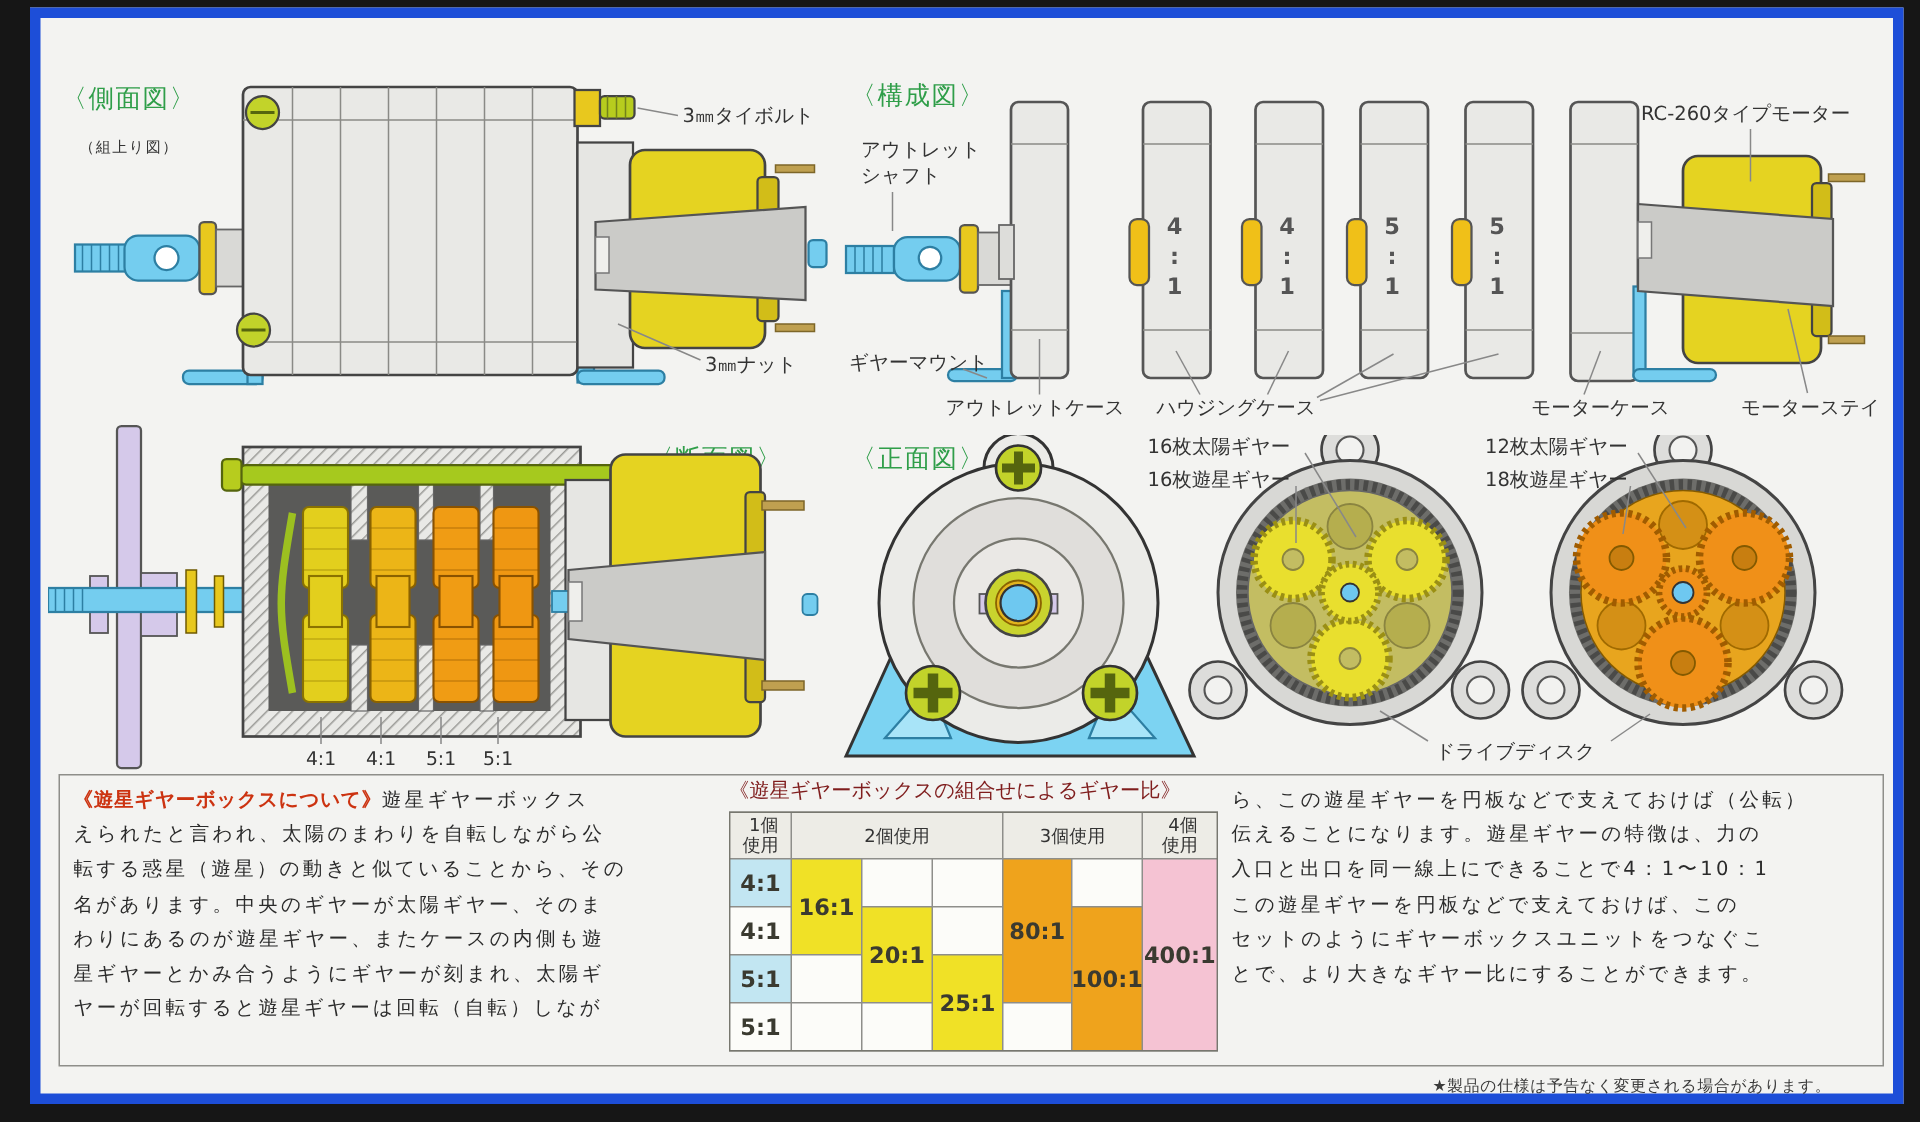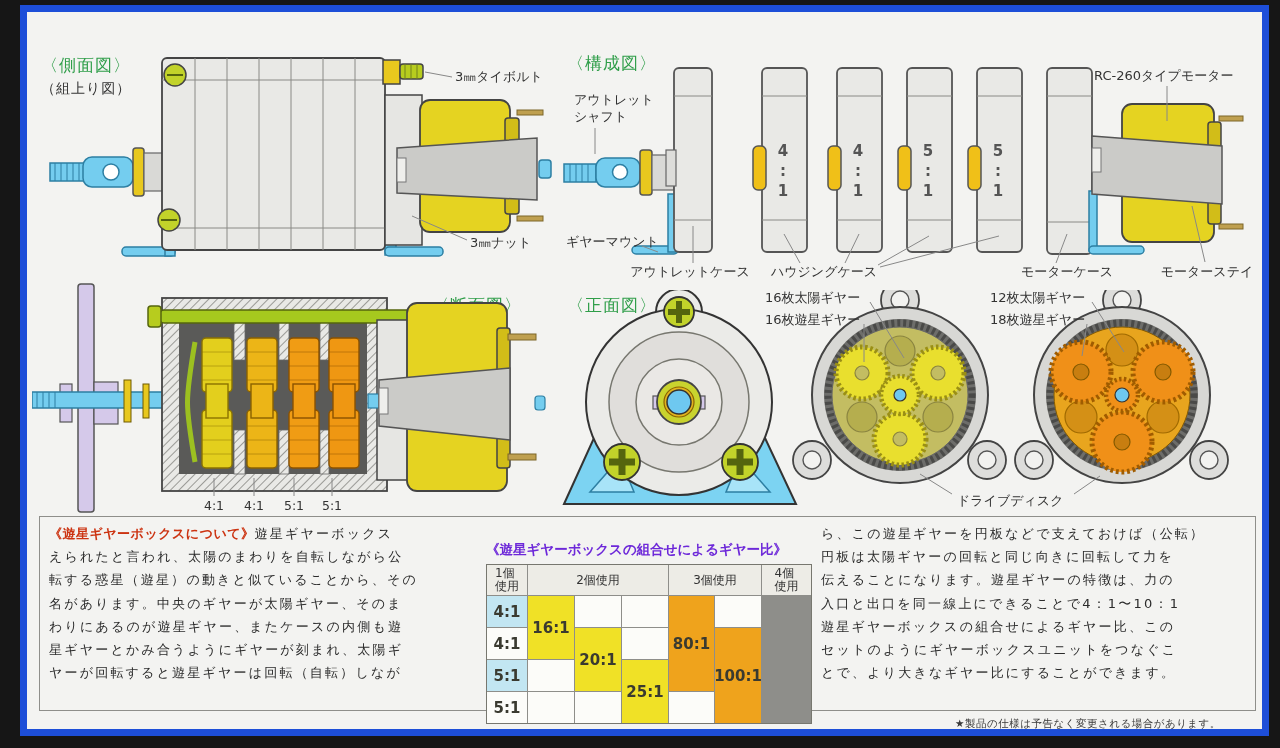--- a/index.html
+++ b/index.html
@@ -1,35 +1,35 @@
 <!DOCTYPE html>
 <html><head>
 <meta charset="utf-8">
 <style>
   html,body{margin:0;padding:0;background:#161616;width:1280px;height:748px;overflow:hidden;
     font-family:"DejaVu Sans","Liberation Sans",sans-serif;}
   .panel{position:absolute;left:20px;top:5px;width:1249px;height:731px;background:#f3f3f1;
     border:7px solid #1d4ed8;box-sizing:border-box;}
   .abs{position:absolute;}
   .sec-title{color:#2f9e49;font-weight:normal;font-size:17px;letter-spacing:1px;white-space:nowrap;}
-  .sec-sub{color:#333;font-size:14px;letter-spacing:1px;margin-top:3px;}
+  .sec-sub{color:#333;font-size:10px;letter-spacing:1px;margin-top:14px;text-align:center;}
   svg text{font-family:"DejaVu Sans","Liberation Sans",sans-serif;fill:#333;}
   .vratio{writing-mode:vertical-rl;text-orientation:upright;font-size:15px;font-weight:bold;
     color:#555;letter-spacing:2px;text-align:center;}
   
   .botbox{position:absolute;left:12px;top:504px;width:1217px;height:195px;border:1.5px solid #8e8e8a;box-sizing:border-box;}
   .para{font-size:13px;line-height:23.2px;color:#2b2b2b;letter-spacing:2.2px;white-space:nowrap;}
   .para .red{color:#cc3311;font-weight:bold;letter-spacing:0.5px;}
-  .tbl-title{color:#6d28d9;font-weight:bold;font-size:13.5px;white-space:nowrap;letter-spacing:0px;margin-top:23px;}
+  .tbl-title{color:#7f1d1d;font-weight:normal;font-size:13.5px;white-space:nowrap;letter-spacing:0px;}
   .gtable{display:grid;grid-template-columns:40px 46px 46px 46px 45px 46px 49px;
     grid-template-rows:30px 31px 31px 31px 31px;gap:1px;background:#8e8e8a;
     border:1.5px solid #77776f;width:324px;}
   .gtable>div{display:flex;align-items:center;justify-content:center;background:#fcfcf9;
     font-size:15px;font-weight:bold;color:#3a3a30;}
-  .gtable .hd{background:#edece6;font-size:12px;font-weight:normal;color:#333;line-height:13px;text-align:left;}
+  .gtable .hd{background:#edece6;font-size:12px;font-weight:normal;color:#333;line-height:13px;text-align:right;}
   .cell-blue{background:#c2e6f2 !important;}
   .cell-yel{background:#f0e126 !important;}
   .cell-org{background:#efa31c !important;}
   .cell-pink{background:#f5c3d3 !important;}
   .footer-note{font-size:10.5px;color:#3a3a3a;letter-spacing:0.5px;white-space:nowrap;}
 </style>
 </head>
 <body>
 
 <div class="panel">
@@ -420,28 +420,28 @@
       <div style="grid-area:2/4"></div>
       <div style="grid-area:3/4"></div>
       <div class="cell-yel" style="grid-area:4/4/6/5">25:1</div>
 
       <div class="cell-org" style="grid-area:2/5/5/6">80:1</div>
       <div style="grid-area:5/5"></div>
 
       <div style="grid-area:2/6"></div>
       <div class="cell-org" style="grid-area:3/6/6/7">100:1</div>
 
+      <div class="cell-pink" style="grid-area:2/7/6/8">400:1</div>
     </div>
   </div>
 
   <div class="abs para" style="left:794px;top:510px;width:435px">
     <div>ら、この遊星ギヤーを円板などで支えておけば（公転）</div>
-    <div>円板は太陽ギヤーの回転と同じ向きに回転して力を</div>
     <div>伝えることになります。遊星ギヤーの特徴は、力の</div>
     <div>入口と出口を同一線上にできることで4：1〜10：1</div>
-    <div>遊星ギヤーボックスの組合せによるギヤー比、この</div>
+    <div>この遊星ギヤーを円板などで支えておけば、この</div>
     <div>セットのようにギヤーボックスユニットをつなぐこ</div>
     <div>とで、より大きなギヤー比にすることができます。</div>
   </div>
 
   <div class="abs footer-note" style="left:928px;top:705px">★製品の仕様は予告なく変更される場合があります。</div>
 
 </div>
 
 </body></html>

